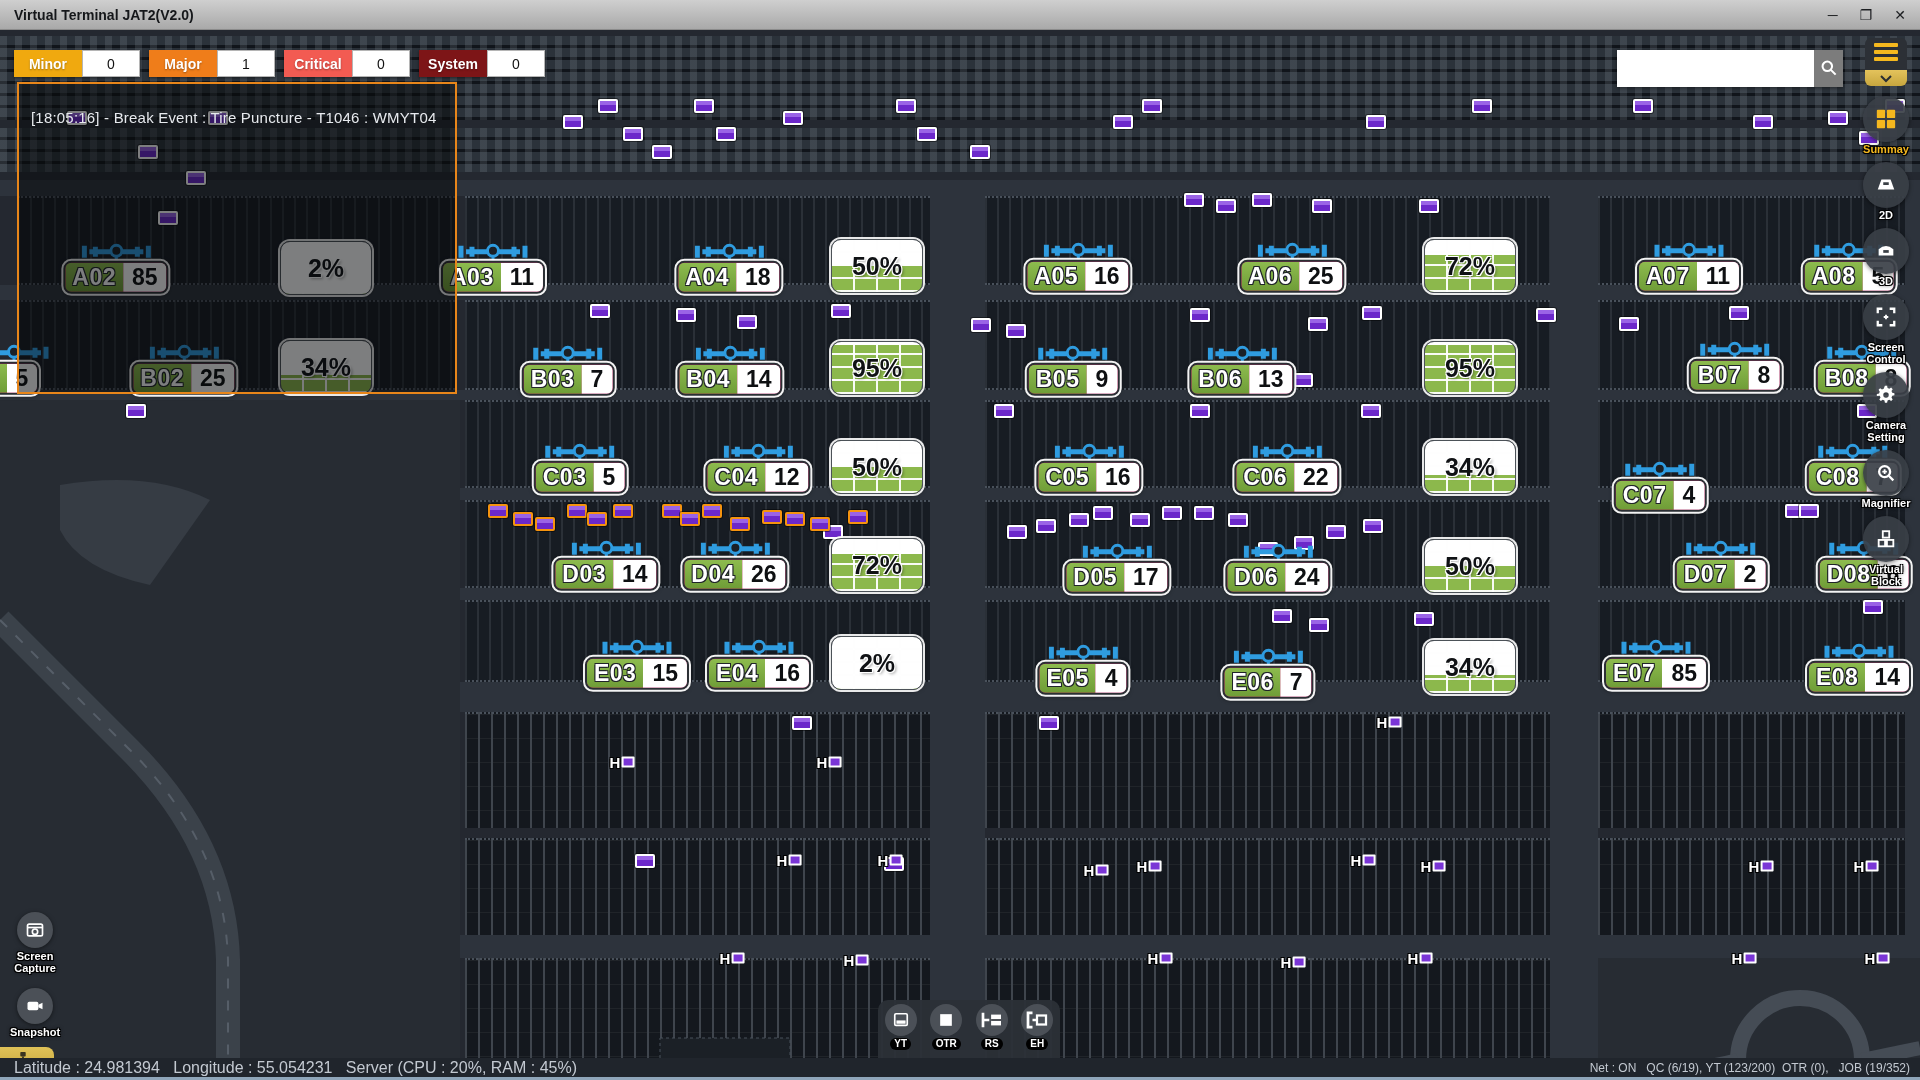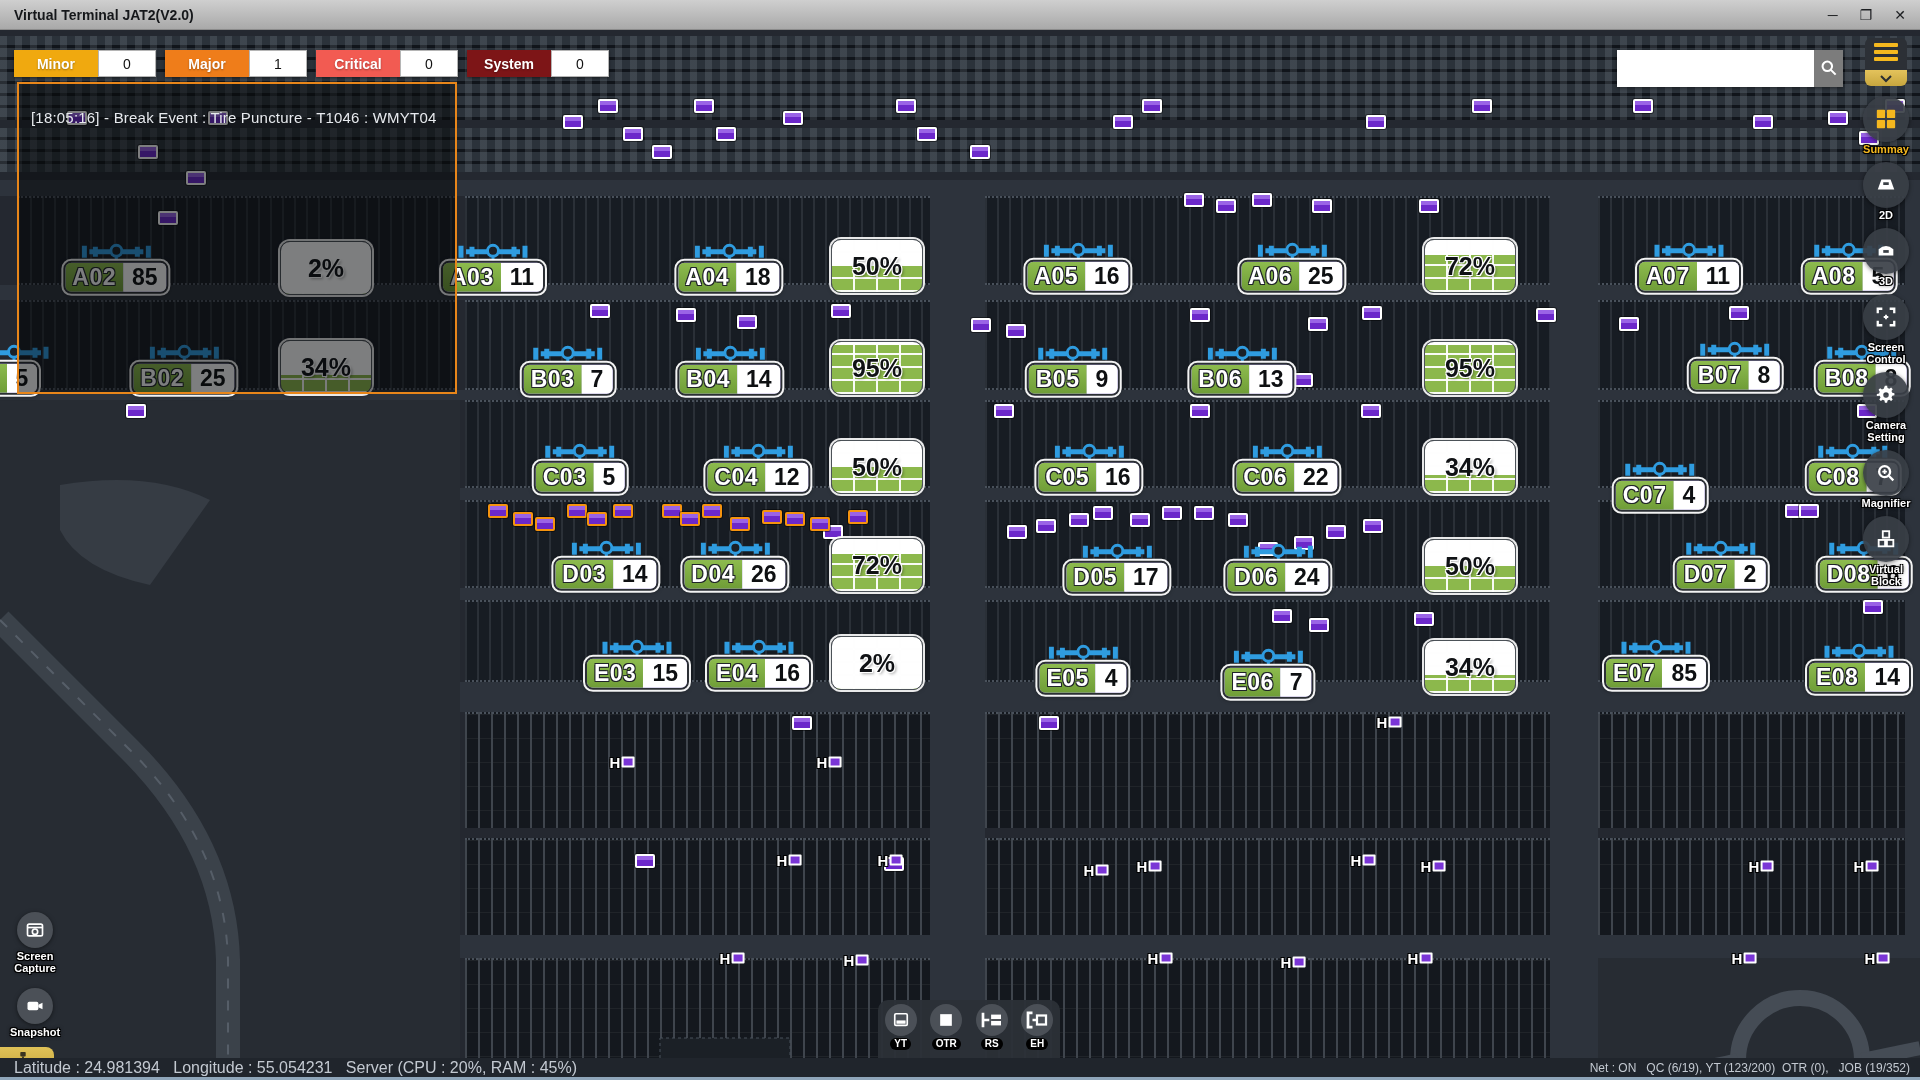--- a/index.html
+++ b/index.html
@@ -43,21 +43,21 @@
   .handler { position:absolute; transform:translate(-50%,-50%); display:flex; align-items:center;
     gap:1px; z-index:4; }
   .handler .h-glyph { color:#fff; font-weight:bold; font-size:15px;
     text-shadow:-1px -1px 0 #000,1px -1px 0 #000,-1px 1px 0 #000,1px 1px 0 #000; }
   .handler .h-box { width:13px; height:11px; background:#7a35d6; border:2px solid #fff; border-radius:1px; }
 
   .block { position:absolute; transform:translate(-50%,-58%); display:flex; flex-direction:column;
     align-items:center; z-index:5; }
   .crane { margin-bottom:-3px; }
   .plate { display:flex; border:2px solid #2b2f34; border-radius:8px; overflow:hidden;
-    box-shadow:0 0 0 2px rgba(255,255,255,.95), 0 1px 4px rgba(0,0,0,.6); background:#c4b5fd; }
+    box-shadow:0 0 0 2px rgba(255,255,255,.95), 0 1px 4px rgba(0,0,0,.6); background:#be185d; }
   .bname { background:linear-gradient(#8dbb4e,#6f9d37); color:#fff; font-weight:bold; font-size:23px;
     padding:1px 7px; letter-spacing:.5px;
     text-shadow:-1px -1px 0 #20242a,1px -1px 0 #20242a,-1px 1px 0 #20242a,1px 1px 0 #20242a; }
   .bname:empty { padding:1px 8px; }
   .bval { background:#fff; color:#0e1012; font-weight:bold; font-size:23px; padding:1px 9px;
     min-width:26px; text-align:center; }
 
   .tile { position:absolute; width:92px; height:54px; transform:translate(-50%,-50%);
     border-radius:10px; border:1px solid #4c5258;
     box-shadow:0 0 0 2px rgba(255,255,255,.9), 0 1px 4px rgba(0,0,0,.6);
@@ -67,21 +67,21 @@
       repeating-linear-gradient(180deg, transparent 0 11px, rgba(255,255,255,.95) 11px 13px),
       repeating-linear-gradient(90deg, transparent 0 21px, rgba(255,255,255,.95) 21px 23px),
       repeating-linear-gradient(180deg, transparent 0 11px, rgba(0,0,0,.07) 11px 13px),
       repeating-linear-gradient(90deg, transparent 0 21px, rgba(0,0,0,.07) 21px 23px); }
   .tile .pct { position:relative; font-size:25px; font-weight:bold; color:#101215;
     text-shadow:-1px -1px 0 #fff,1px -1px 0 #fff,-1px 1px 0 #fff,1px 1px 0 #fff,2px 2px 3px rgba(0,0,0,.35); }
 
   
   .alarm-bar { position:absolute; left:14px; top:20px; display:flex; gap:9px; z-index:8; }
   .badge { display:flex; box-shadow:0 1px 3px rgba(0,0,0,.5); }
-  .badge-label { width:84px; height:27px; display:flex; align-items:center; justify-content:center;
+  .badge-label { width:68px; height:27px; display:flex; align-items:center; justify-content:center;
     color:#fff; font-weight:bold; font-size:14px; text-shadow:0 1px 2px rgba(0,0,0,.35); }
   .badge-count { width:58px; height:27px; display:flex; align-items:center; justify-content:center;
     background:#fff; color:#111; font-size:14px; border:1px solid #b5b5b5; }
 
   
   .alert-panel { position:absolute; left:17px; top:52px; width:440px; height:312px;
     border:2px solid #e8861a; background:rgba(6,8,10,.52); z-index:6; }
   .alert-panel .msg { color:#e7eaee; font-size:15px; padding:25px 12px; letter-spacing:.2px; }
 
   

